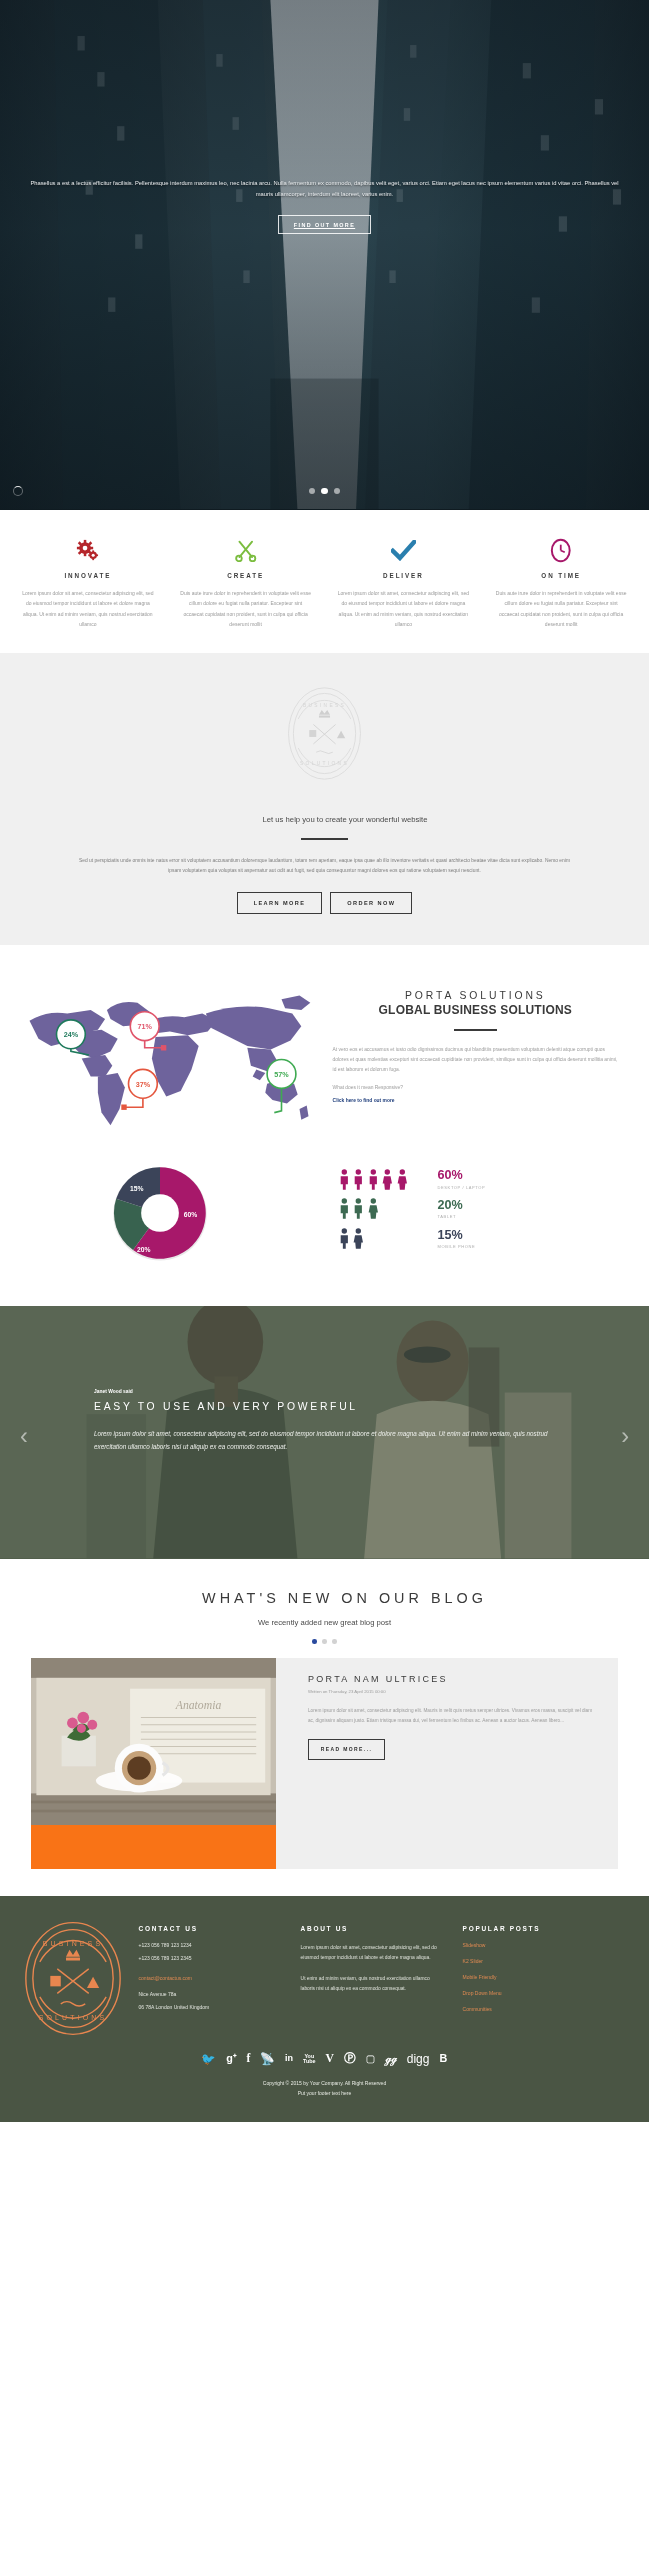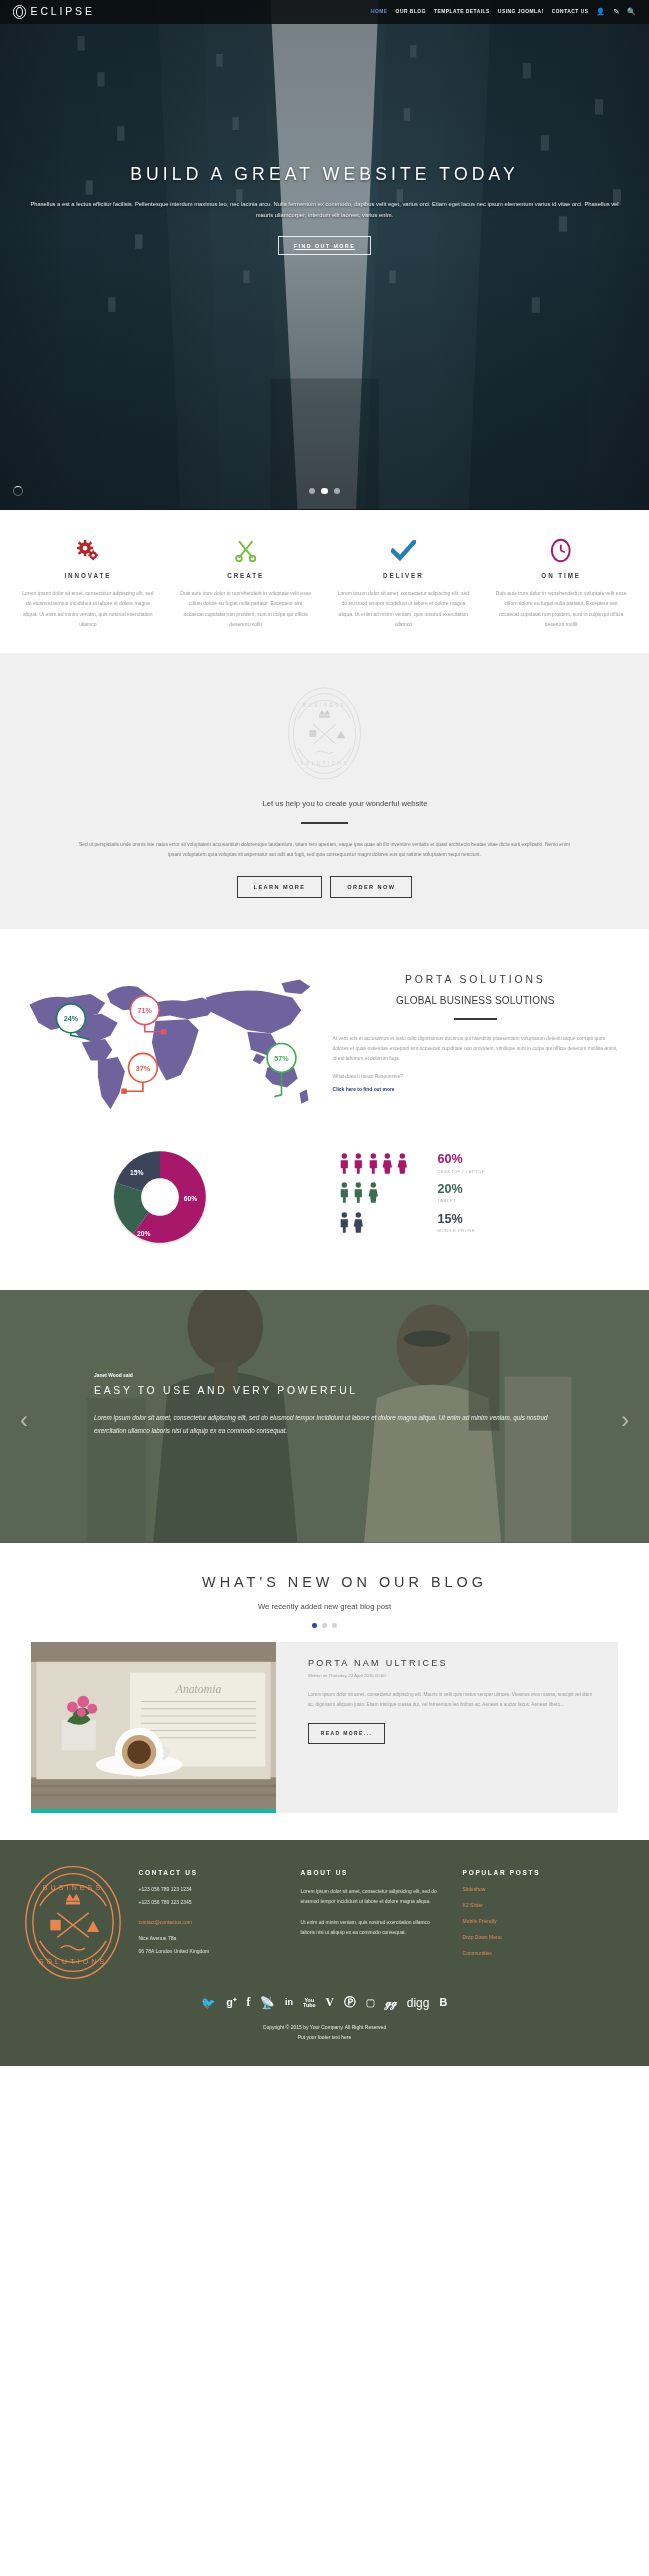--- a/index.html
+++ b/index.html
@@ -87,21 +87,21 @@
   .feat p {
     font-size:5px; line-height:2.05; color:#9a9a9a; margin-top:9px;
   }
 
   
   .welcome { background:#f0f0f0; padding:31px 0 31px; text-align:center; }
   .seal { width:83px; height:99px; margin:0 auto; }
   .welcome h2 {
     font-size:15px; letter-spacing:4px; color:#3a3a3a; font-weight:400; margin-top:25px;
   }
-  .welcome .sub { font-size:7.7px; color:#4a4a4a; margin-top:13px;padding-left:41px; }
+  .welcome .sub { font-size:7.7px; color:#4a4a4a; margin-top:29px;padding-left:41px; }
   .rule { width:47px; height:1.8px; background:#3a3a3a; margin:14.4px auto 0; }
   .welcome .body {
     font-size:4.9px; line-height:2.1; color:#7d7d7d; max-width:541px;
     margin:16px auto 0; padding:0 18px;
   }
   .wbtns { margin-top:15.3px; display:flex; justify-content:center; gap:8px; }
   .wbtn {
     border:1.4px solid #3a3a3a; color:#2f2f2f; background:transparent;
     font-size:5.6px; letter-spacing:1.4px; font-weight:700; padding:7.2px 16px;
     font-family:inherit;
@@ -116,21 +116,21 @@
     margin-left:auto; border:0.9px solid rgba(255,255,255,.85); color:#fff;
     background:transparent; font-size:5.6px; letter-spacing:0.8px; padding:7.2px 12.6px;
     font-family:"Liberation Serif", serif; white-space:nowrap;
   }
 
   
   .global { display:flex; padding:21.6px 0 0; background:#fff; }
   .map-col { width:320px; padding:16px 0 0 10.8px; }
   .gs-col { width:329px; padding:23.5px 31px 0 12.6px; text-align:center; }
   .gs-col h2 { font-size:10.4px; letter-spacing:2.9px; color:#3a3a3a; font-weight:400; }
-  .gs-col h4 { font-size:10px; color:#3a3a3a; font-weight:400; margin-top:10px; letter-spacing:0.2px; }
+  .gs-col h4 { font-size:12px; color:#3a3a3a; font-weight:700; margin-top:2px; letter-spacing:0.2px; }
   .gs-rule { width:43px; height:1.8px; background:#3a3a3a; margin:11.7px auto 0; }
   .gs-col p {
     text-align:left; font-size:4.9px; line-height:2.05; color:#9b9b9b; margin-top:14.4px;
   }
   .gs-col .q { text-align:left; font-size:4.9px; color:#9b9b9b; margin-top:10px; }
   .gs-col .lnk {
     text-align:left; font-size:4.9px; color:#1e3d7b; font-weight:700; margin-top:8px; text-decoration:none; display:block;
   }
 
   
@@ -165,21 +165,21 @@
   .arw.l{left:20px;} .arw.r{right:20px;}
 
   
   .blog { background:#fff; padding:31px 0 27px; text-align:center; }
   .blog h2 { font-size:14.4px; letter-spacing:4px; color:#3a3a3a; font-weight:400;padding-left:40px; }
   .blog .sub { font-size:7.7px; color:#4a4a4a; margin-top:11.7px; }
   .blog-dots { display:flex; justify-content:center; gap:5.4px; margin-top:12.6px; }
   .blog-dots i{width:4.5px;height:4.5px;border-radius:50%;background:#d2d2d2;display:block;}
   .blog-dots i.on{background:#2a4a9e;}
   .post { display:flex; margin:14.4px 31px 0; text-align:left; background:#efefef; }
-  .post-img { width:245px; height:171px; position:relative; overflow:hidden; background:#14b8a6; }
+  .post-img { width:245px; height:211px; position:relative; overflow:hidden; background:#f97316; }
   .post-body { flex:1; padding:16px 20px 0 32px; }
   .post-body h3 { font-size:9px; letter-spacing:2.3px; color:#3a3a3a; font-weight:400; }
   .post-meta { font-size:4.3px; color:#9b9b9b; margin-top:4.5px; }
   .post-body p { font-size:4.7px; line-height:2.05; color:#9b9b9b; margin-top:12.6px; }
   .post-btn {
     margin-top:13.5px; border:1.4px solid #3a3a3a; background:transparent; color:#2f2f2f;
     font-size:5px; letter-spacing:1.4px; font-weight:700; padding:6.3px 11.7px; font-family:inherit;
   }
 
   
@@ -253,49 +253,32 @@
         <rect x="660" y="110" width="9" height="17"></rect>
           <rect x="680" y="210" width="9" height="17"></rect>
       </g>
       <g opacity=".30" fill="#0d171c">
         <rect x="300" y="420" width="120" height="145"></rect>
       </g>
     </svg>
     <div class="hero-overlay"></div>
 
     <div class="hero-inner">
-      <h1>BUILD A GREAT WEBSITE TODAY</h1>
       <p>Phasellus a est a lectus efficitur facilisis. Pellentesque interdum maximus leo, nec lacinia arcu. Nulla fermentum ex commodo, dapibus velit eget, varius orci. Etiam eget lacus nec ipsum elementum varius id vitae orci. Phasellus vel mauris ullamcorper, interdum elit laoreet, varius enim.</p>
       <a class="btn-hero" href="#">FIND OUT MORE</a>
     </div>
 
     <div class="hero-spin"></div>
     <div class="hero-dots">
       <i></i>
       <i class="on"></i>
       <i></i>
     </div>
   </div>
 
-  <div class="header">
-    <div class="logo">
-      <span class="logo-mark"></span>
-      <span class="logo-text">ECLIPSE</span>
-    </div>
-    <div class="nav">
-      <a href="#" class="active">HOME</a>
-      <a href="#">OUR BLOG</a>
-      <a href="#">TEMPLATE DETAILS</a>
-      <a href="#">USING JOOMLA!</a>
-      <a href="#">CONTACT US</a>
-      <span class="ico">👤</span>
-      <span class="ico">✎</span>
-      <span class="ico">🔍</span>
-    </div>
-  </div>
 
   <div class="features">
 
     <div class="feat">
       <div class="feat-ico">
         <svg width="23.5" height="23.5" viewBox="0 0 26 26">
           <g fill="#b5262b">
             <circle cx="10" cy="10" r="6.5"></circle>
               <circle cx="10" cy="10" r="2.6" fill="#fff"></circle>
             <g>

